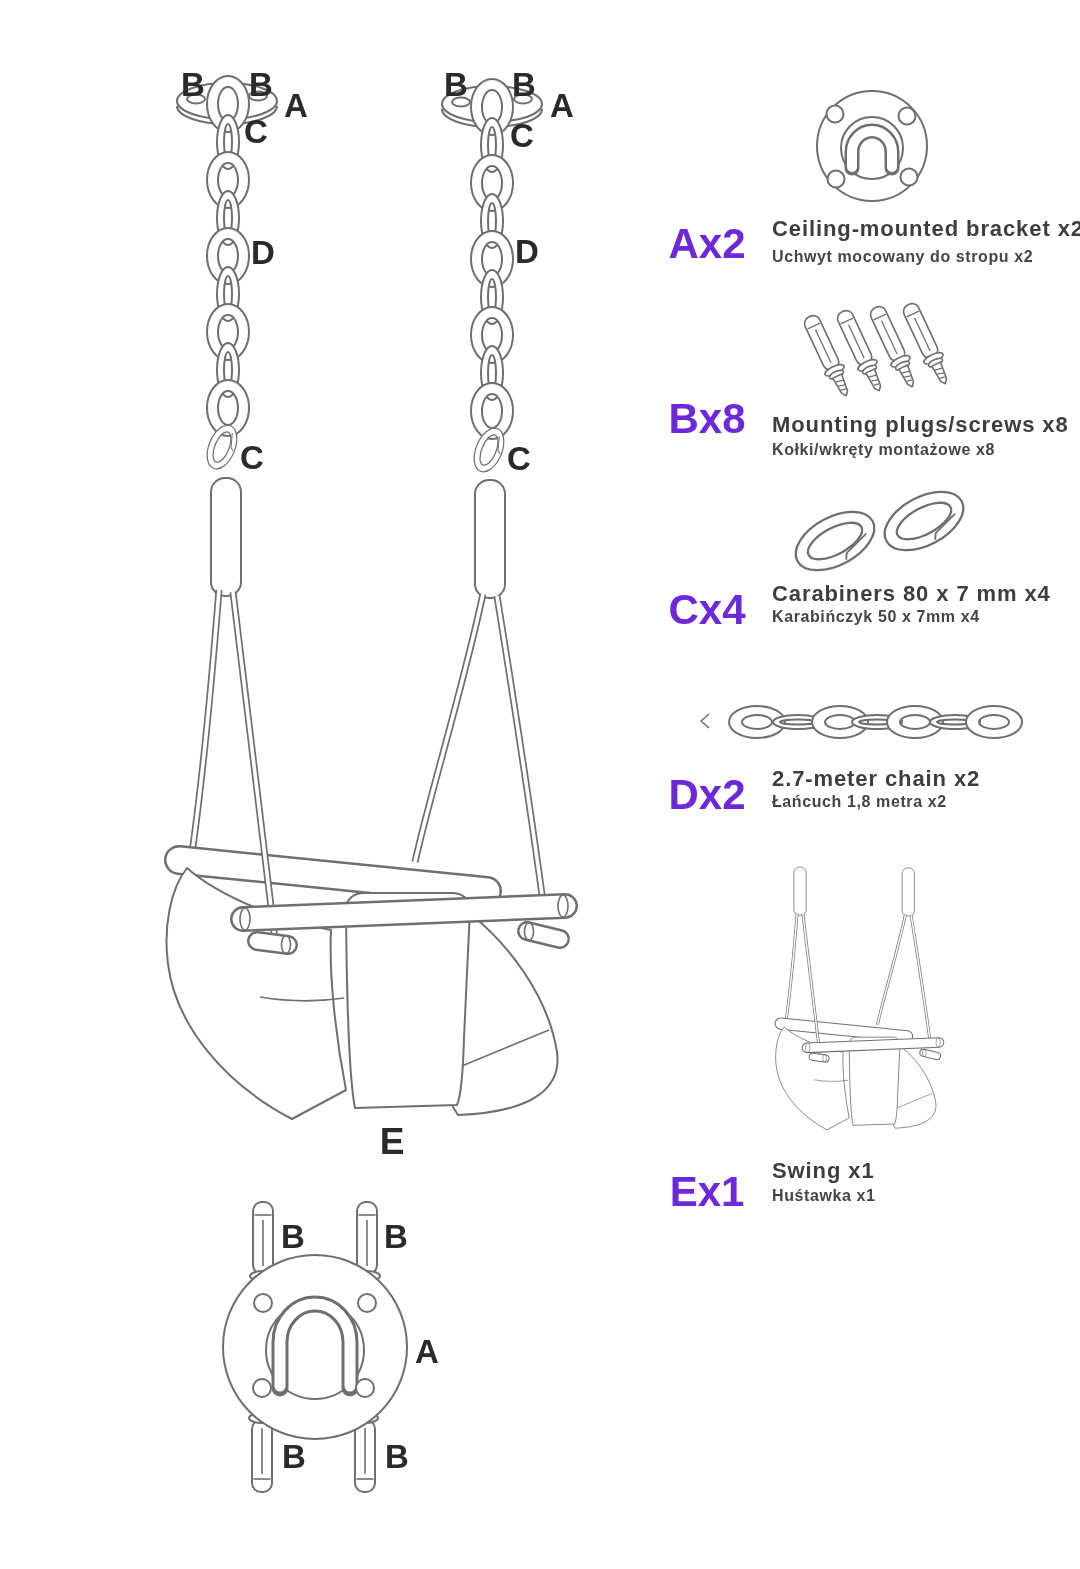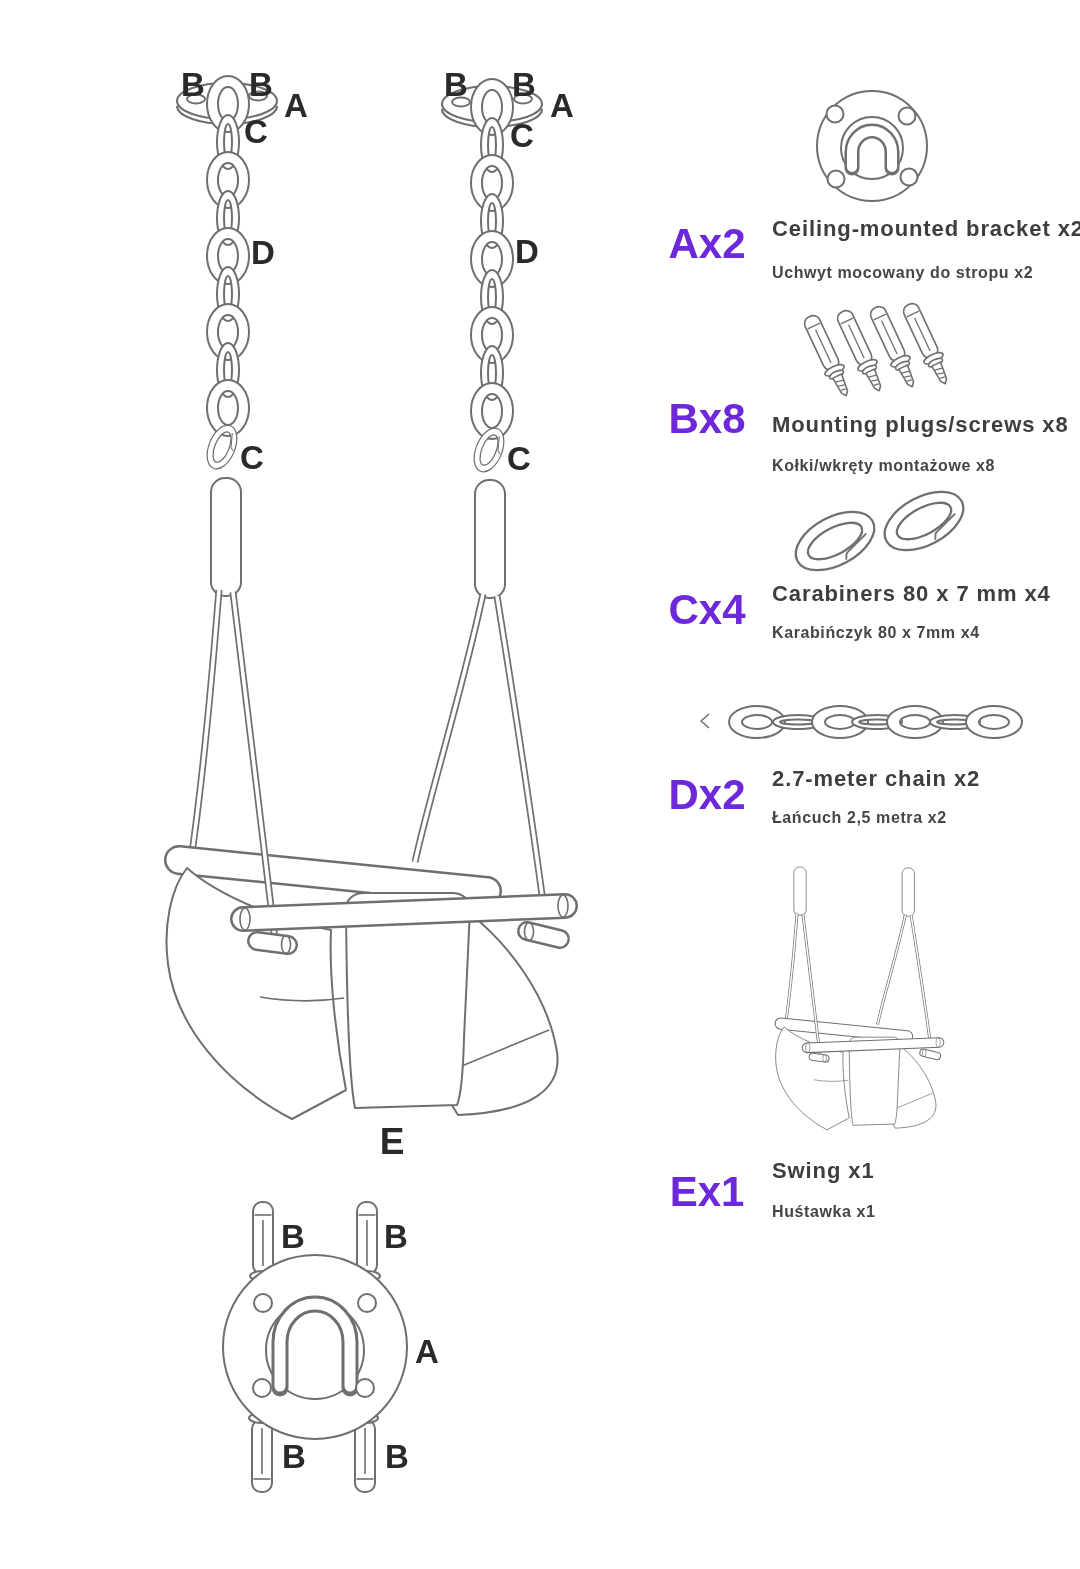--- a/index.html
+++ b/index.html
@@ -16,21 +16,21 @@
   
   .lbl{position:absolute;transform:translate(-50%,-50%);font-weight:900;font-size:33px;
        color:#2a2a2a;line-height:1;letter-spacing:0;}
   .lbl-big{font-size:37px;}
   
   .part-code{position:absolute;left:646px;width:122px;text-align:center;font-weight:900;
              font-size:42px;line-height:1;color:#6d28d9;}
   .part-title{position:absolute;left:772px;font-size:22px;font-weight:600;color:#3e3e3e;
               letter-spacing:0.9px;line-height:1.2;white-space:nowrap;}
   .part-sub{position:absolute;left:772px;font-size:16px;font-weight:600;color:#454545;
-            letter-spacing:0.6px;line-height:1.2;white-space:nowrap;margin-top:16px;}
+            letter-spacing:0.6px;line-height:1.2;white-space:nowrap;}
 </style>
 </head>
 <body>
 
 <div class="page">
 
   <svg width="0" height="0" style="position:absolute" aria-hidden="true">
     <defs>
       <path id="def-link-w" class="k" fill="#fff" fill-rule="evenodd" d="M-21,0a21,28 0 1 0 42,0a21,28 0 1 0 -42,0M-10,0a10,17 0 1 0 20,0a10,17 0 1 0 -20,0"></path>
       <path id="def-link-n" class="k" fill="#fff" fill-rule="evenodd" d="M-11,0a11,27 0 1 0 22,0a11,27 0 1 0 -22,0M-4,0a4,18 0 1 0 8,0a4,18 0 1 0 -8,0"></path>
@@ -197,26 +197,26 @@
       <div class="part-sub" style="top:247px">Uchwyt mocowany do stropu x2</div>
     </div>
     <div>
       <div class="part-code" style="top:398px">Bx8</div>
       <div class="part-title" style="top:412px">Mounting plugs/screws x8</div>
       <div class="part-sub" style="top:440px">Kołki/wkręty montażowe x8</div>
     </div>
     <div>
       <div class="part-code" style="top:589px">Cx4</div>
       <div class="part-title" style="top:581px">Carabiners 80 x 7 mm x4</div>
-      <div class="part-sub" style="top:607px">Karabińczyk 80 x 7mm x4</div>
+      <div class="part-sub" style="top:607px">Karabińczyk 50 x 7mm x4</div>
     </div>
     <div>
       <div class="part-code" style="top:774px">Dx2</div>
       <div class="part-title" style="top:766px">2.7-meter chain x2</div>
-      <div class="part-sub" style="top:792px">Łańcuch 2,5 metra x2</div>
+      <div class="part-sub" style="top:792px">Łańcuch 1,8 metra x2</div>
     </div>
     <div>
       <div class="part-code" style="top:1171px">Ex1</div>
       <div class="part-title" style="top:1158px">Swing x1</div>
       <div class="part-sub" style="top:1186px">Huśtawka x1</div>
     </div>
   </div>
 
 </div>
 

